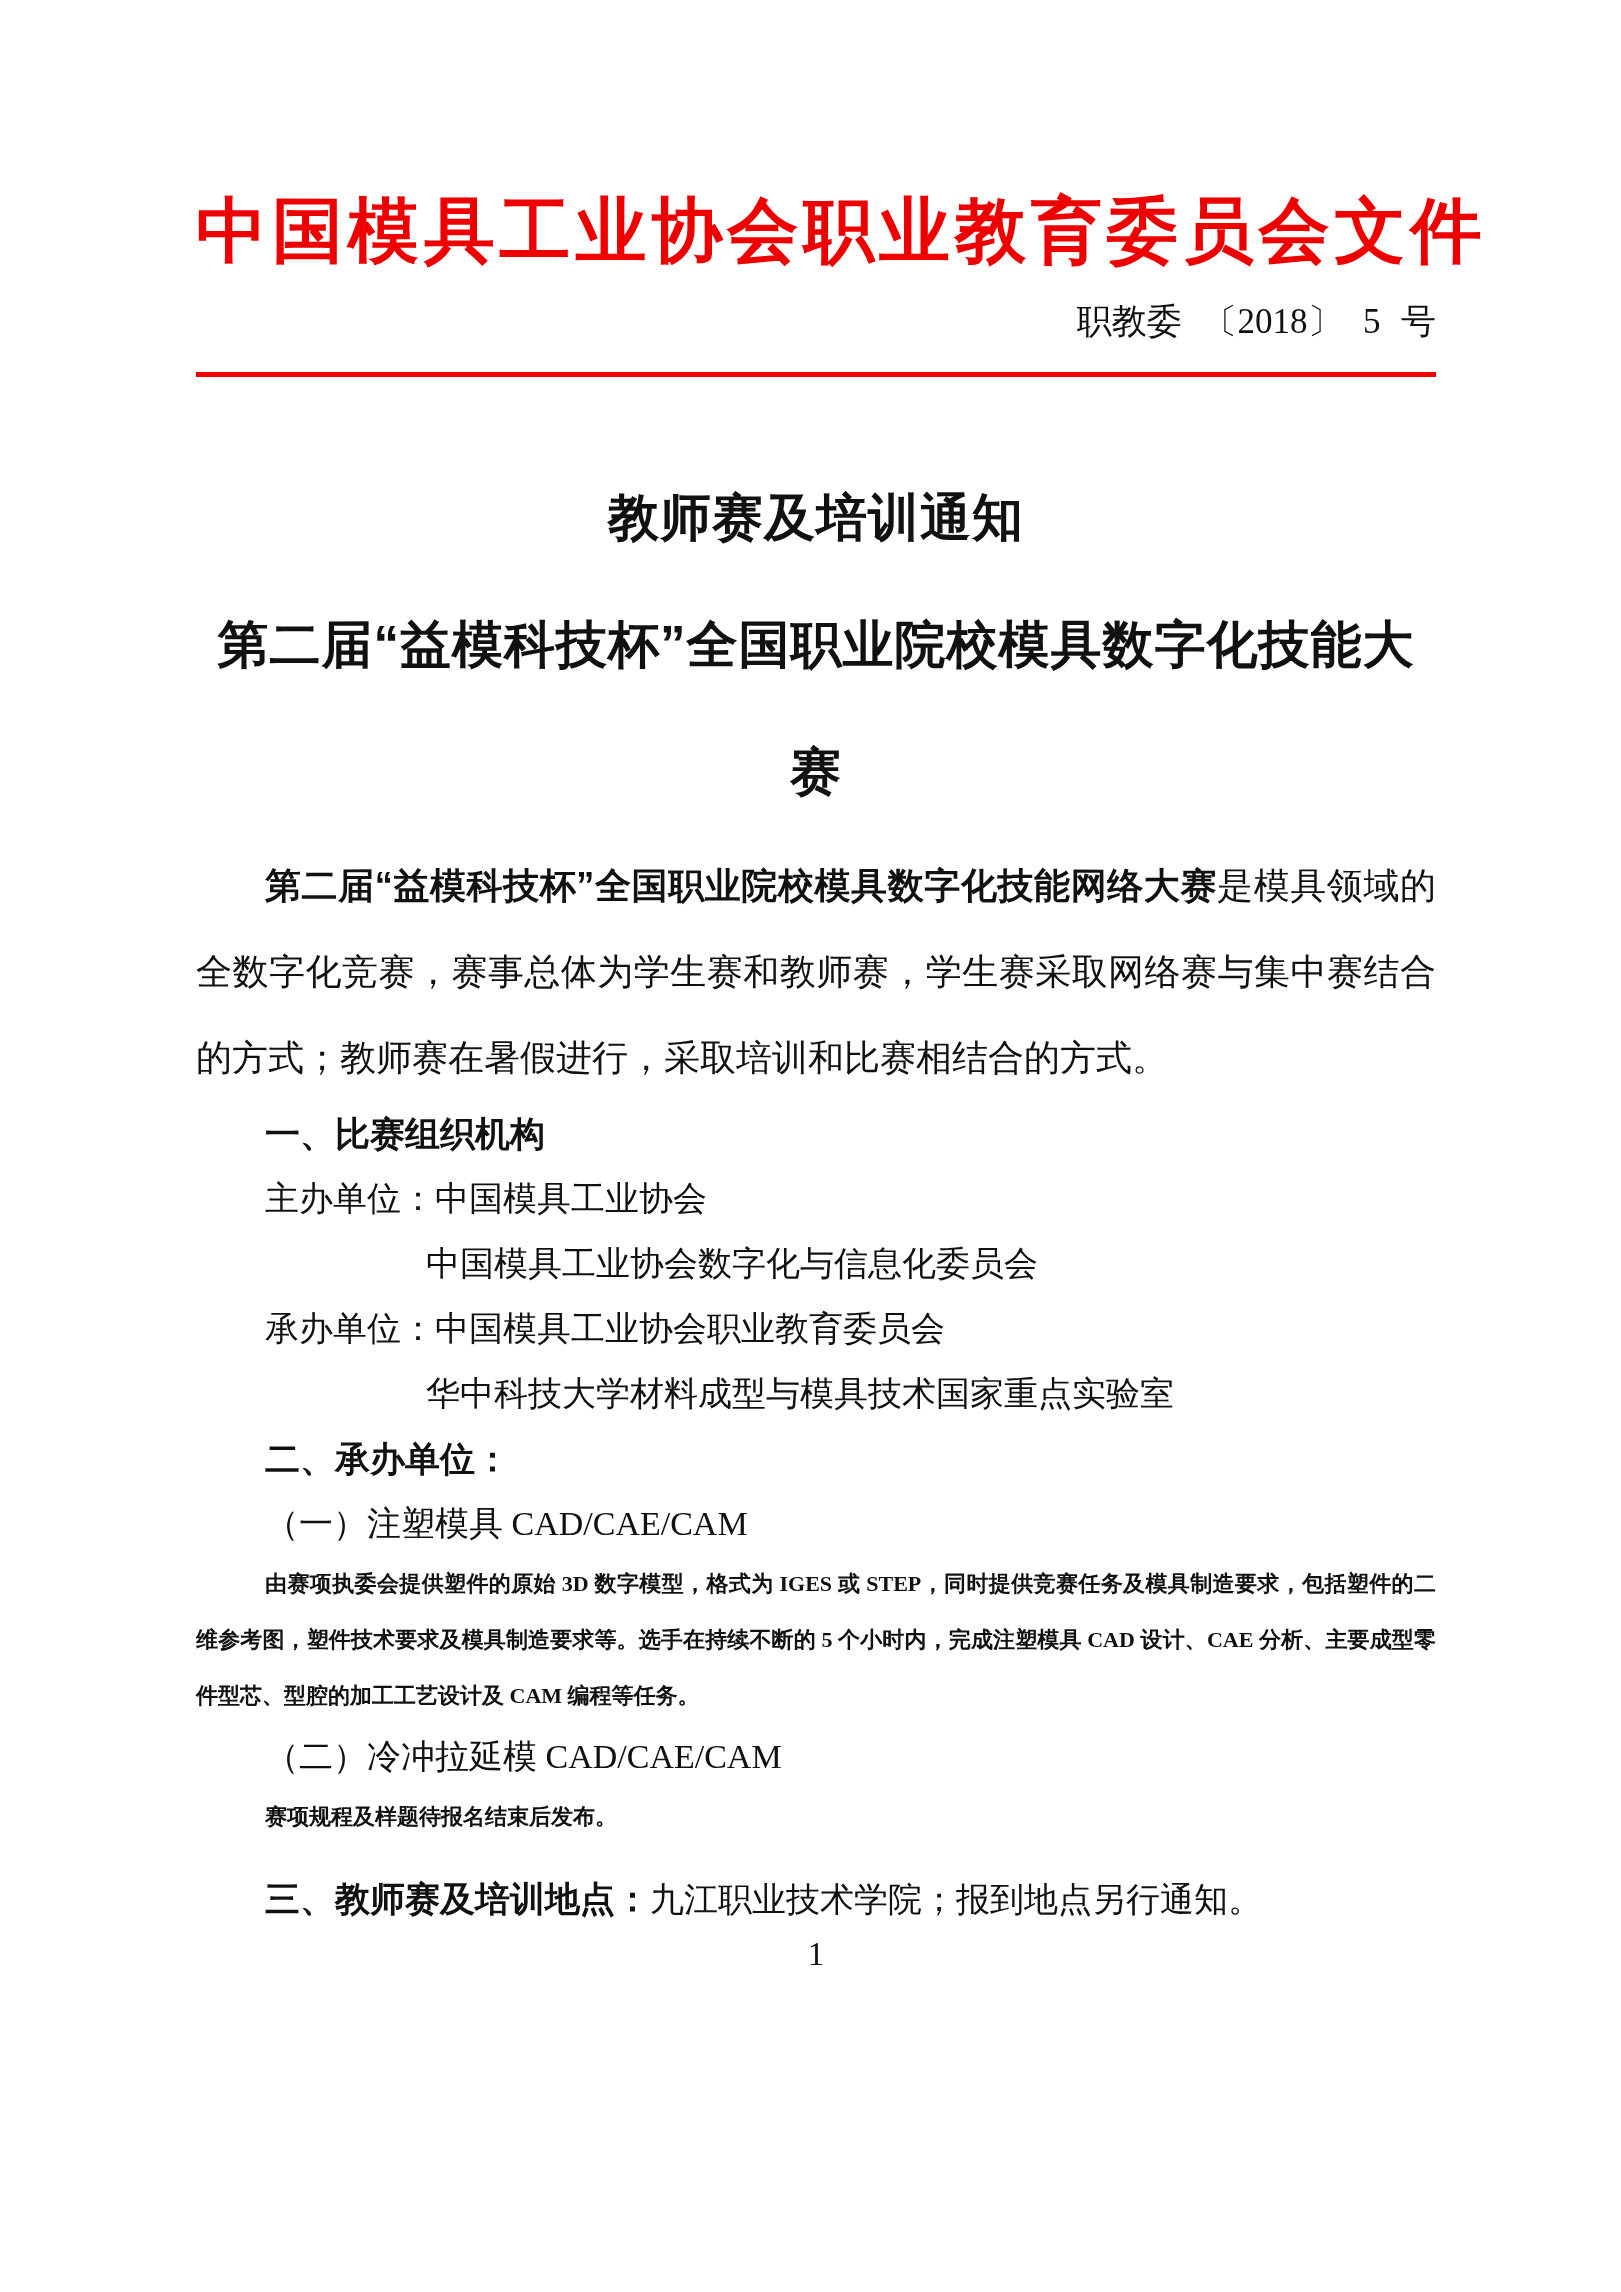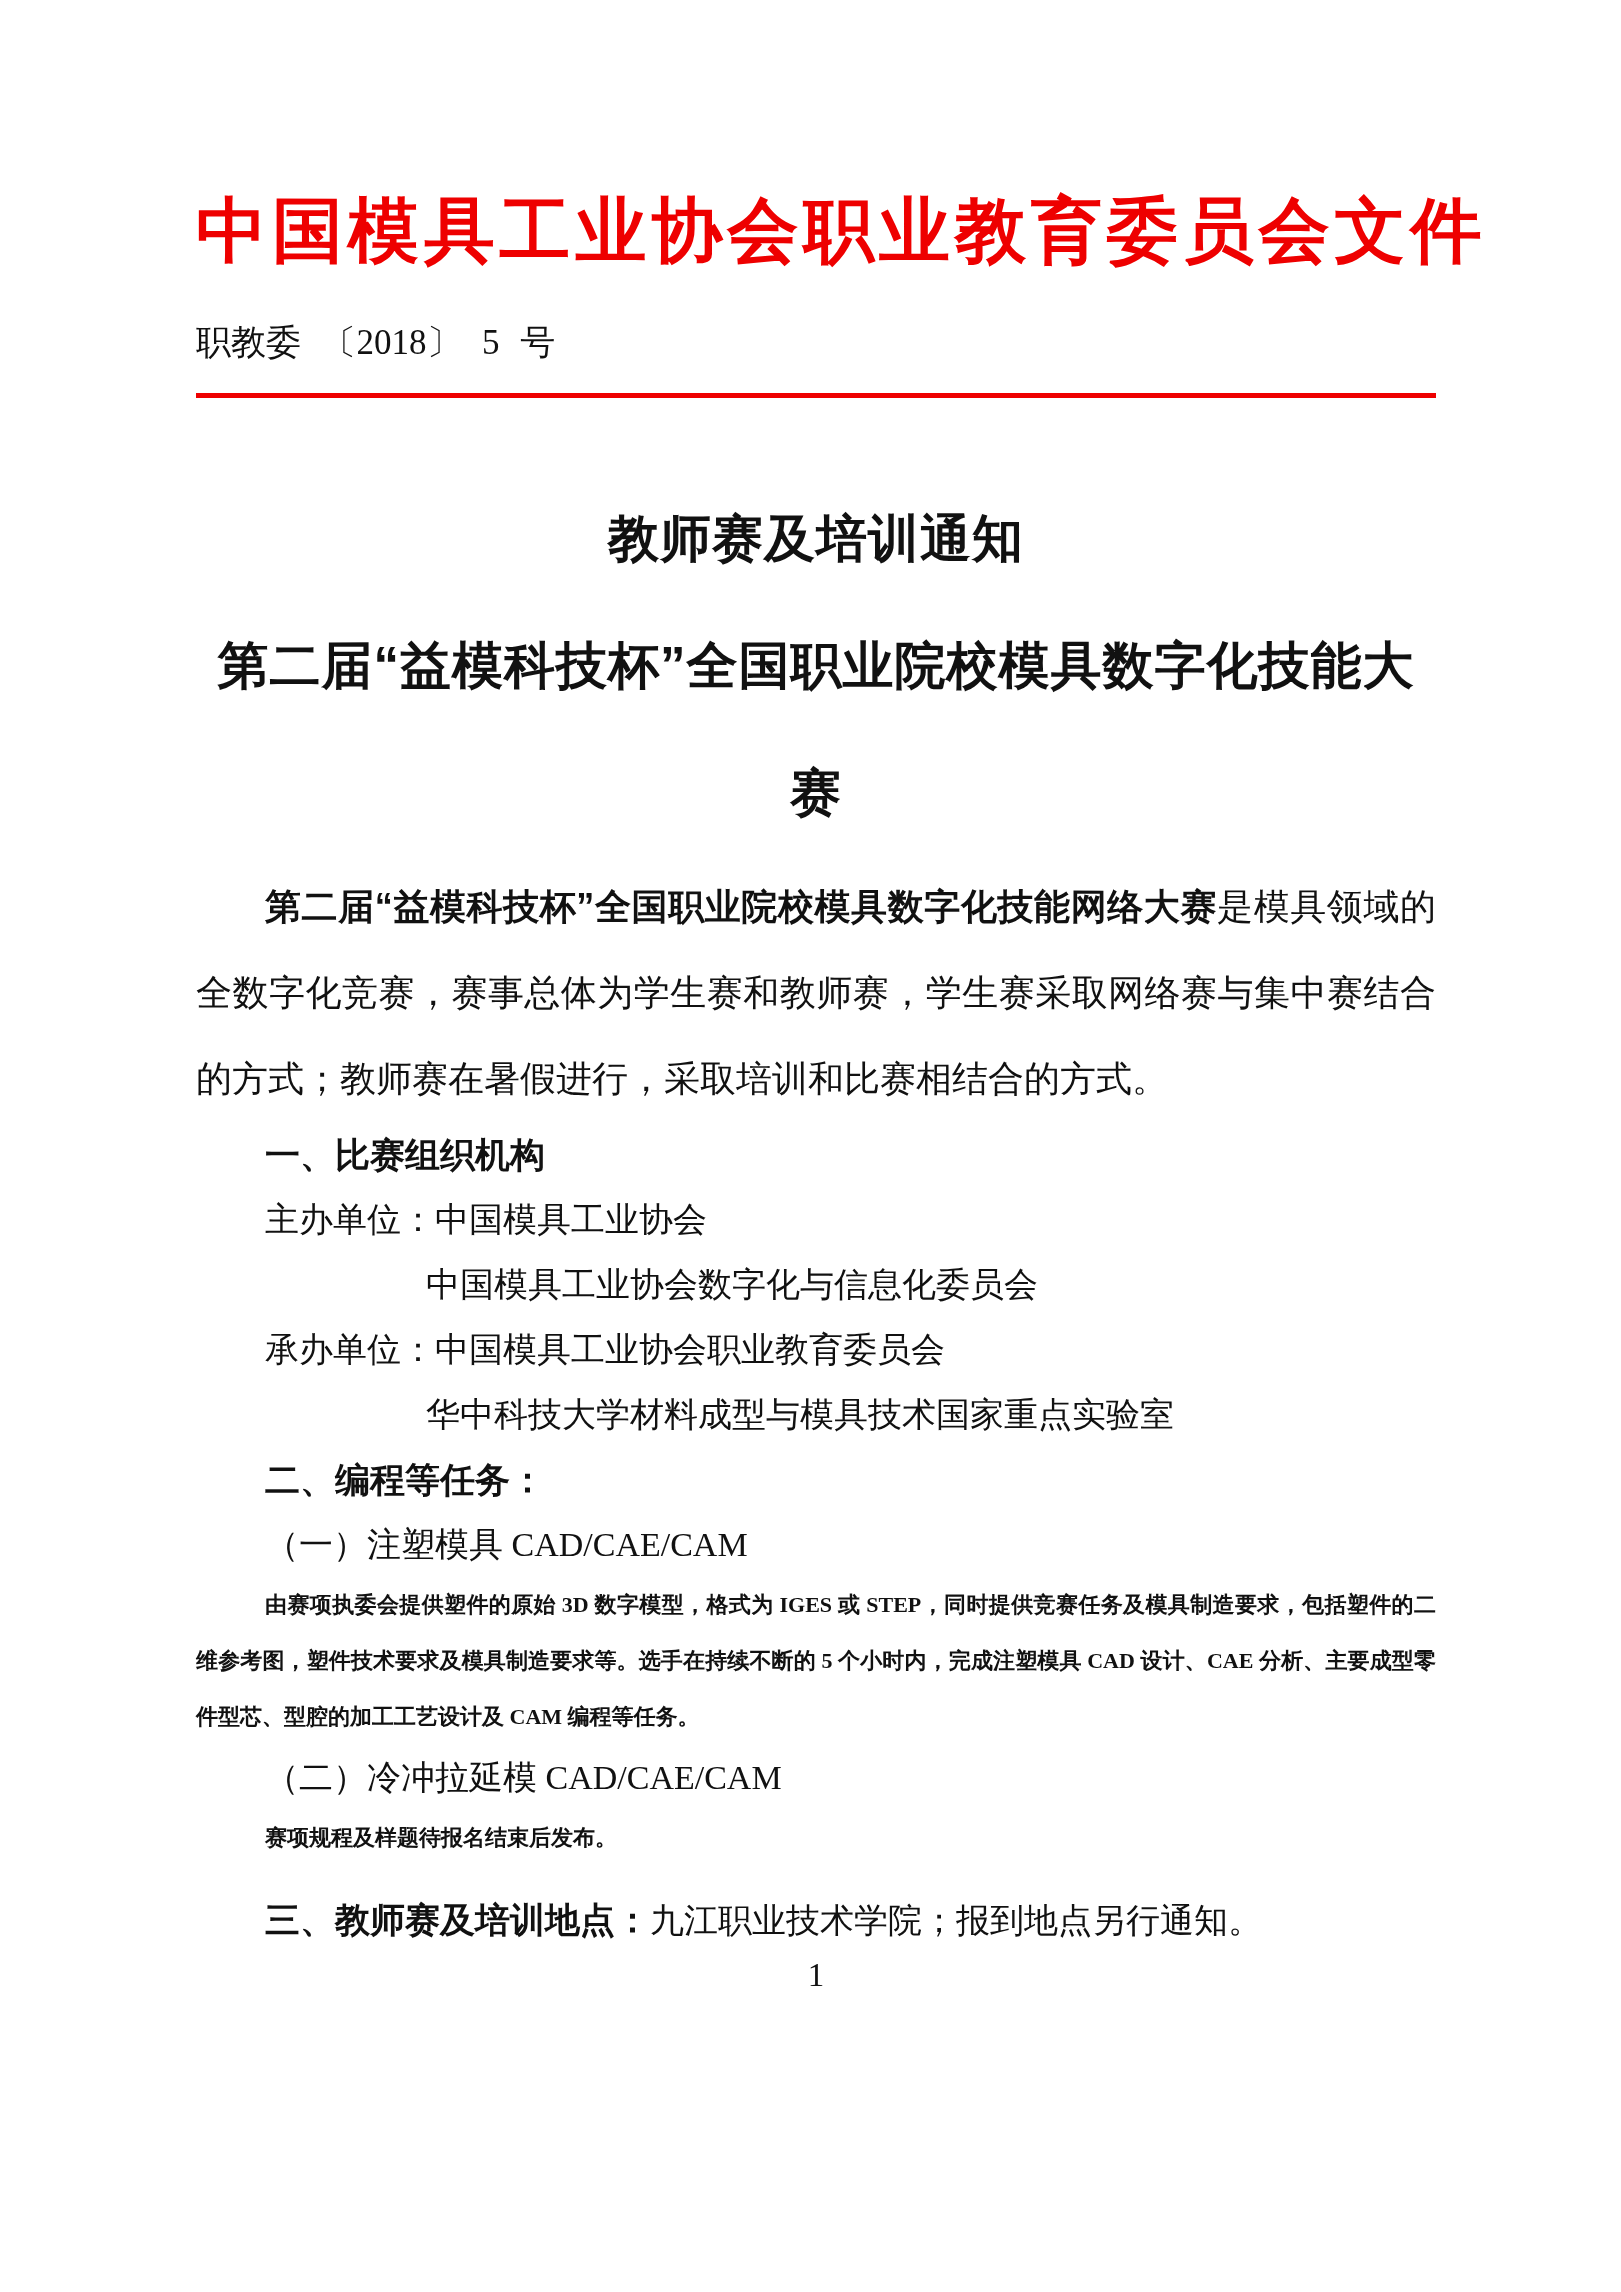--- a/index.html
+++ b/index.html
@@ -23,25 +23,25 @@
     margin-top: 192px;
     line-height: 78px;
     font-size: 71px;
     font-weight: bold;
     letter-spacing: 4.9px;
     text-align: center;
     color: #ee0000;
     white-space: nowrap;
   }
   .doc-number {
-    margin-top: 51px;
+    margin-top: 30px;
     line-height: 43px;
     font-size: 35px;
     word-spacing: 11.8px;
-    text-align: left;
+    text-align: right;
     color: #111111;
   }
   .red-rule {
     margin-top: 29px;
     height: 4.9px;
     background: #ee0000;
   }
   
   .doc-title {
     margin-top: 77px;
@@ -130,21 +130,21 @@
     <p class="heading">一、比赛组织机构</p>
 
     <p class="body-line indent1">主办单位：中国模具工业协会</p>
 
     <p class="body-line indent2">中国模具工业协会数字化与信息化委员会</p>
 
     <p class="body-line indent1">承办单位：中国模具工业协会职业教育委员会</p>
 
     <p class="body-line indent2">华中科技大学材料成型与模具技术国家重点实验室</p>
 
-    <p class="heading">二、编程等任务：</p>
+    <p class="heading">二、承办单位：</p>
 
     <p class="subhead">（一）注塑模具 CAD/CAE/CAM</p>
 
     <p class="para">由赛项执委会提供塑件的原始 3D 数字模型，格式为 IGES 或 STEP，同时提供竞赛任务及模具制造要求，包括塑件的二维参考图，塑件技术要求及模具制造要求等。选手在持续不断的 5 个小时内，完成注塑模具 CAD 设计、CAE 分析、主要成型零件型芯、型腔的加工工艺设计及 CAM 编程等任务。</p>
 
     <p class="subhead">（二）冷冲拉延模 CAD/CAE/CAM</p>
 
 
     <p class="para">赛项规程及样题待报名结束后发布。</p>
 

